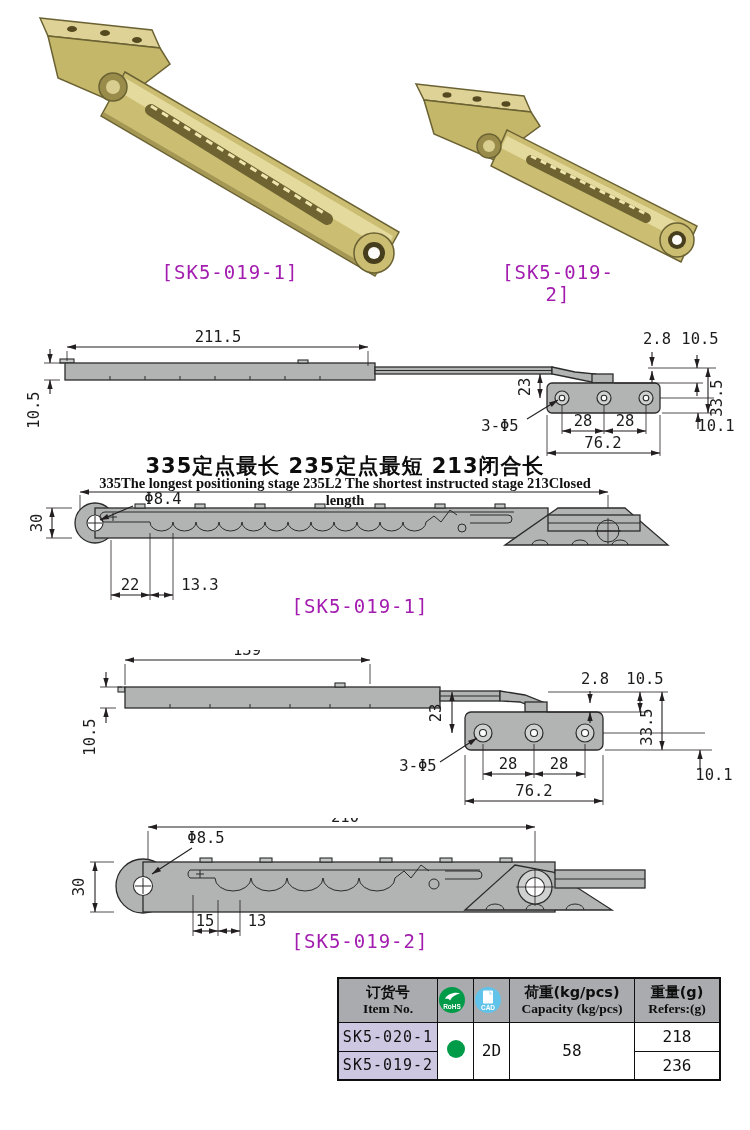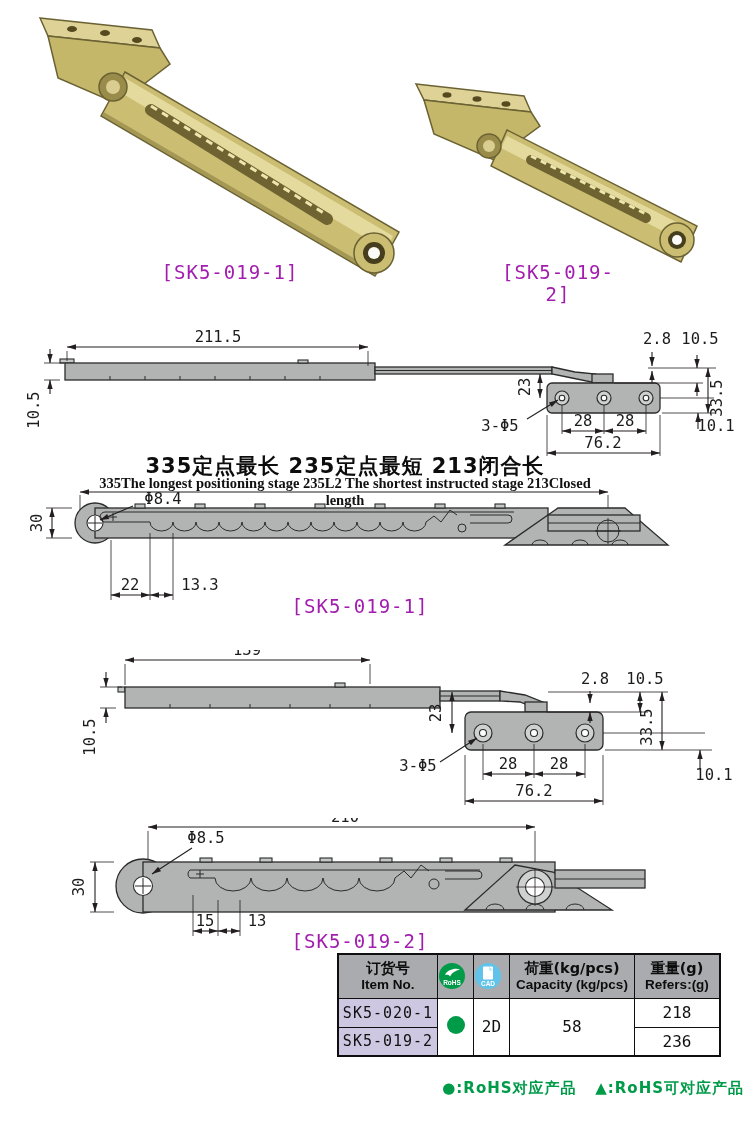--- a/index.html
+++ b/index.html
@@ -14,27 +14,27 @@
   .dim{stroke:#231f20;stroke-width:1.1;}
   .ext{stroke:#231f20;stroke-width:0.8;}
   .sline{stroke:#2b2b2b;stroke-width:1;fill:none;}
   .dtxt{font-family:"DejaVu Sans Mono",monospace;font-size:15.5px;fill:#1c1c1c;}
   .label-code{position:absolute;font-family:"DejaVu Sans Mono",monospace;font-size:19px;
               color:#a21caf;text-align:center;letter-spacing:1px;}
   .cn-title{position:absolute;font-size:21px;font-weight:600;color:#0d0d0d;text-align:center;letter-spacing:1px;}
   .en-title{position:absolute;font-family:"Liberation Serif",serif;font-size:14.5px;font-weight:600;
             color:#111;text-align:center;}
   
-  #spec-table{position:absolute;left:337px;top:953px;border-collapse:collapse;table-layout:fixed;}
+  #spec-table{position:absolute;left:337px;top:977px;border-collapse:collapse;table-layout:fixed;}
   #spec-table td,#spec-table th{border:1.6px solid #0f0f0f;padding:0;text-align:center;vertical-align:middle;}
   #spec-table{border:2.5px solid #0f0f0f;}
   .th-bg{background:#a9abae;}
   .item-bg{background:#cdc7e2;font-family:"DejaVu Sans Mono",monospace;font-size:15px;letter-spacing:1px;color:#111;}
   .hdr-cn{font-size:14.5px;color:#0d0d0d;line-height:17px;}
-  .hdr-en{font-family:Liberation Sans, sans-serif;font-size:13.5px;color:#0d0d0d;line-height:15px;}
+  .hdr-en{font-family:Liberation Serif, serif;font-size:13.5px;color:#0d0d0d;line-height:15px;}
   .cellv{font-family:"DejaVu Sans Mono",monospace;font-size:16px;color:#111;}
   .gdot{display:inline-block;width:18px;height:18px;border-radius:50%;background:#009b48;}
   .legend-cn{position:absolute;top:1079px;left:330px;width:414px;text-align:right;
              font-size:15px;font-weight:600;color:#009b48;letter-spacing:1px;}
   .footer-en{position:absolute;top:1099px;left:50px;width:700px;font-family:"Liberation Serif",serif;
              font-size:15.5px;color:#008f47;}
   .footer-en .mk{font-family:"DejaVu Sans",sans-serif;font-size:13px;vertical-align:1px;}
 </style>
 </head>
 <body>
@@ -444,18 +444,14 @@
       <td rowspan="2" class="cellv">58</td>
       <td class="cellv">218</td>
     </tr>
     <tr style="height:29px;">
       <td class="item-bg">SK5-019-2</td>
       <td class="cellv">236</td>
     </tr>
   </tbody>
     </table>
 
-  <div class="legend-cn">
-    <span>●:RoHS对应产品</span>&nbsp;&nbsp;
-    <span>▲:RoHS可对应产品</span>
-  </div>
 
 </div>
 
 </body></html>

